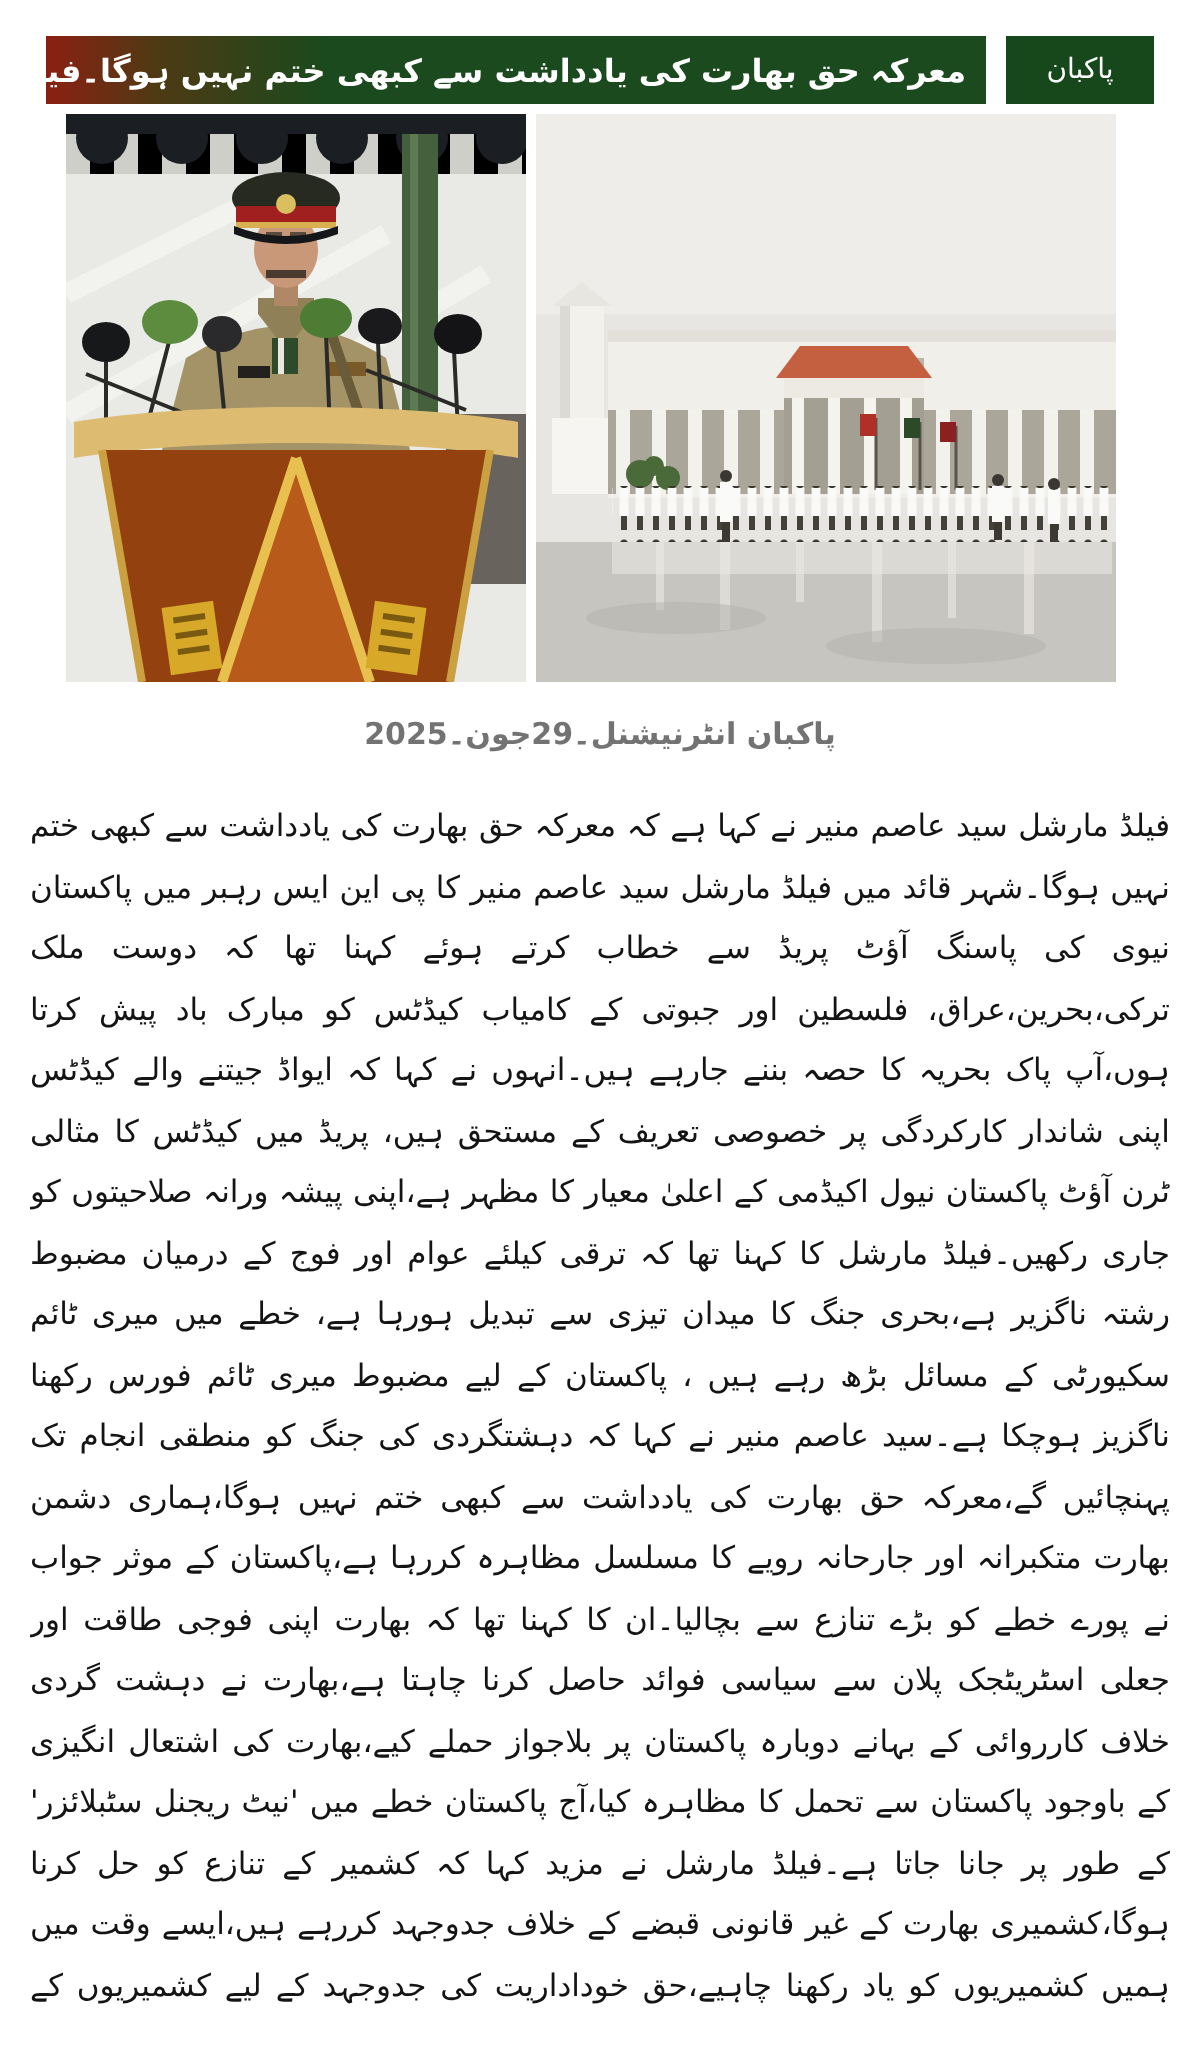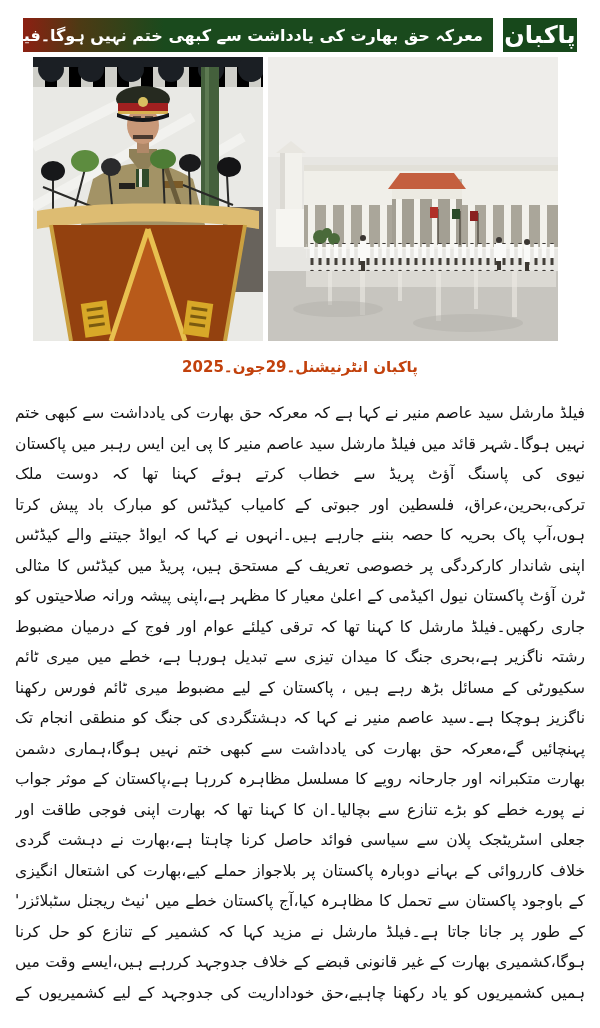--- a/index.html
+++ b/index.html
@@ -8,41 +8,41 @@
     font-family:"DejaVu Sans",sans-serif;position:relative;
   }
   
   .masthead{
     position:absolute;top:18px;left:23px;right:23px;height:34px;
     display:flex;flex-direction:row;gap:10px;direction:rtl;
   }
   .logo-box{
     width:74px;height:34px;background:#17481b;color:#ffffff;
     display:flex;align-items:center;justify-content:center;
-    font-weight:bold;font-size:24px;flex:0 0 auto;
+    font-weight:normal;font-size:14px;flex:0 0 auto;
   }
   .headline-bar{
     flex:1;height:34px;color:#ffffff;
     background:linear-gradient(270deg,#1a4a1d 0%,#1a4a1d 70%,#4d3a14 88%,#8c2012 100%);
     display:flex;align-items:center;
     padding:0 10px;box-sizing:border-box;
     font-size:16px;font-weight:bold;white-space:nowrap;overflow:hidden;
   }
   
   .photo-row{
     position:absolute;top:57px;left:33px;right:39px;height:284px;
     display:flex;flex-direction:row-reverse;gap:5px;
   }
   .photo{height:284px;display:block;background:#e9e9e5;}
   .photo.left{width:230px;}
   .photo.right{width:290px;}
   
   .dateline{
     position:absolute;top:358px;left:0;right:0;text-align:center;
-    color:#c2410c;font-weight:bold;font-size:15px;
+    color:#737373;font-weight:bold;font-size:15px;
   }
   
   .article{
     position:absolute;top:398px;left:15px;right:15px;height:618px;
     overflow:hidden;direction:rtl;text-align:justify;
     color:#141414;font-size:15.5px;line-height:30.5px;
     font-family:"DejaVu Sans",sans-serif;
   }
 </style>
 </head>

